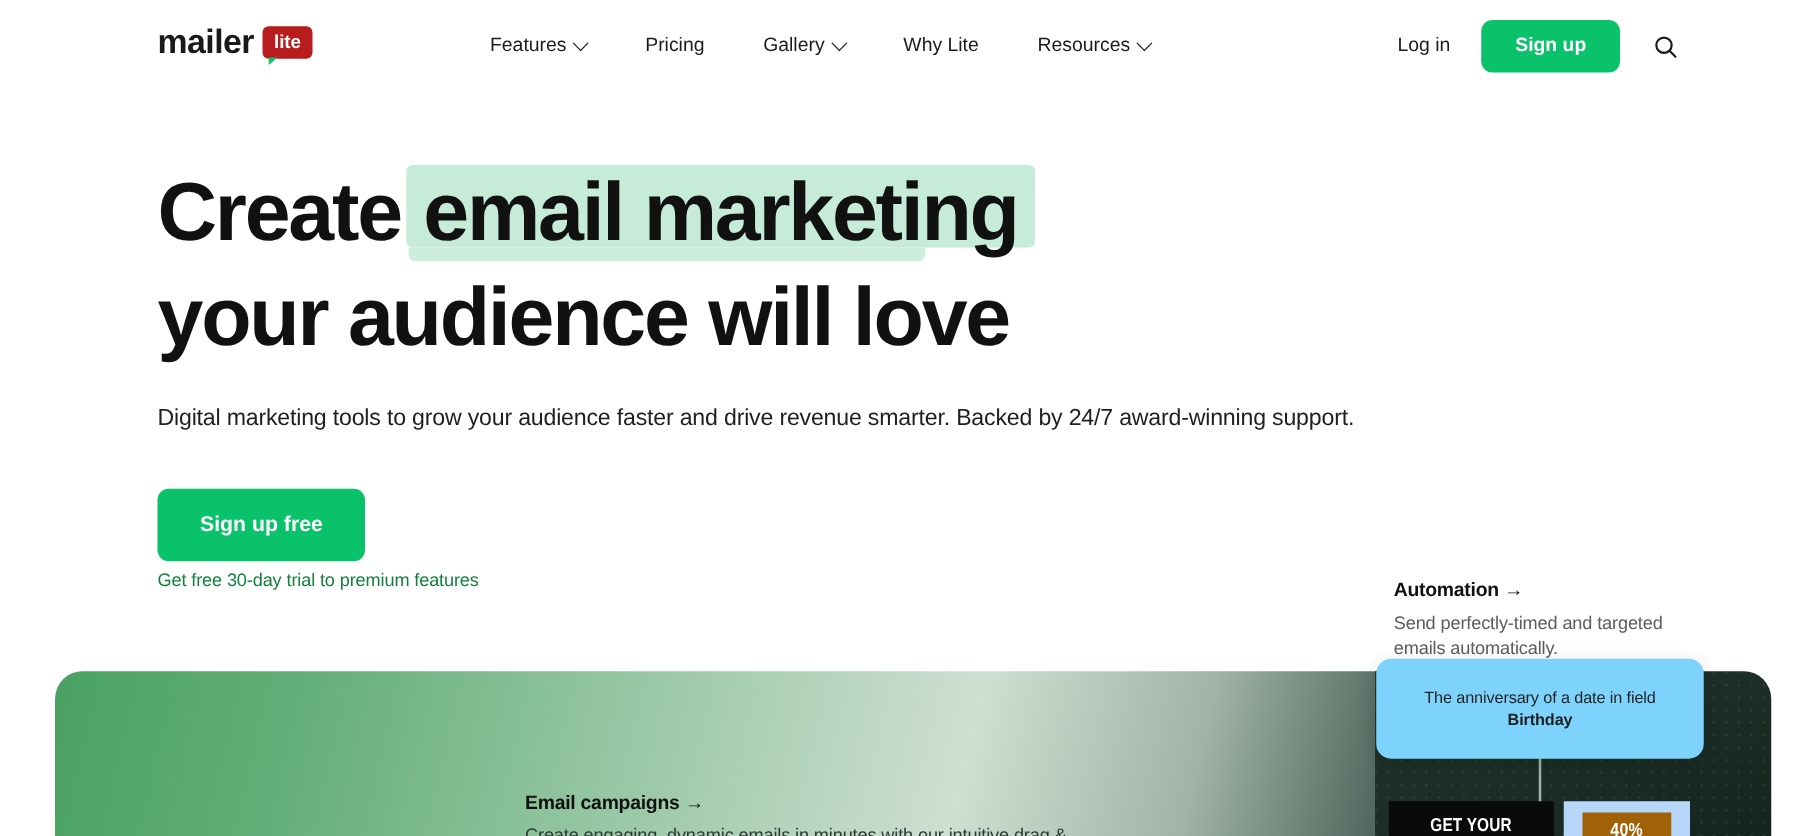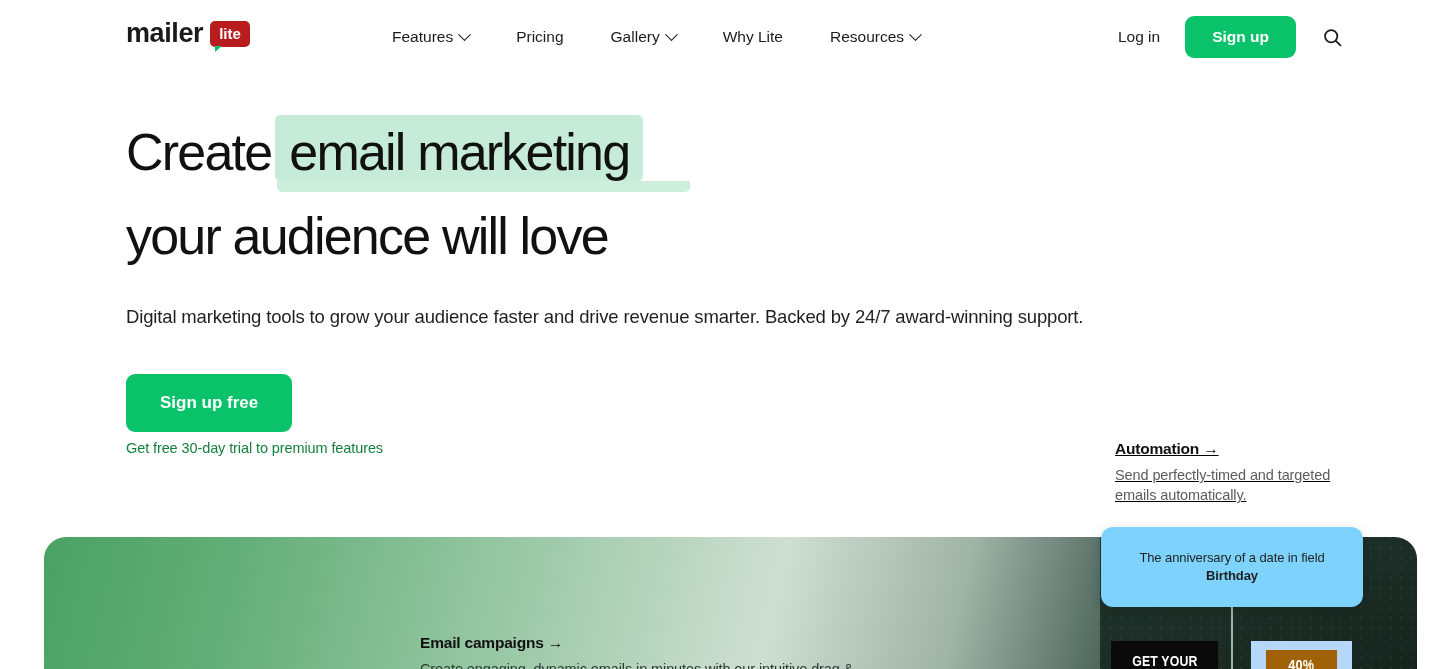--- a/index.html
+++ b/index.html
@@ -60,22 +60,22 @@
     white-space:nowrap; font-family:"Liberation Sans", sans-serif;
   }
   .search-btn {
     margin-left:24px; width:24px; height:24px; cursor:pointer;
     display:flex; align-items:center; justify-content:center; background:none; border:none;
   }
 
   
   .hero { position:absolute; left:126px; top:110px; width:1200px; }
   .headline {
-    font-size:52px; font-weight:400; line-height:80px;
-    color:#111111; letter-spacing:-1.8px;
+    font-size:66px; font-weight:700; line-height:80px;
+    color:#111111; letter-spacing:-1.8px;margin-top:17px;
   }
   .hl-line { display:block; white-space:nowrap; }
   .hl-mark {
     position:relative; display:inline-block;
     padding:2px 14px 4px 14px; margin-left:4px;
     color:#111111;
   }
   .hl-mark .mark-bg {
     position:absolute; left:0; top:5px; right:0; height:66px;
     background:#c6ecd9; border-radius:5px; z-index:0;
@@ -91,21 +91,21 @@
     color:#1f1f1f; letter-spacing:-0.15px; white-space:nowrap;
   }
   .cta-btn {
     margin-top:44px; background:#09c269; color:#fff;
     font-size:17px; font-weight:600; border:none; border-radius:9px;
     padding:19px 34px; cursor:pointer; font-family:"Liberation Sans", sans-serif;
   }
   .cta-note { margin-top:8px; font-size:14.5px; color:#15803d; letter-spacing:-0.1px; }
 
   
-  .automation { position:absolute; left:1115px; top:440px; width:260px;text-decoration:underline; }
+  .automation { position:absolute; left:1115px; top:464px; width:260px; }
   .automation-title {
     font-size:15.5px; font-weight:700; color:#111; letter-spacing:-0.2px;
     margin-bottom:7px;
   }
   .automation-desc { font-size:14.5px; line-height:20px; color:#5c5c5c; letter-spacing:-0.1px; }
 
   
   .panel-green {
     position:absolute; left:44px; top:537px; width:1065px; height:132px;
     border-radius:22px 0 0 0;
@@ -139,21 +139,21 @@
     position:absolute; left:1101px; top:527px; width:262px; height:80px;
     background:#7dd3fc; border-radius:12px; z-index:6;
     box-shadow:0 3px 14px rgba(0,0,0,.14);
     display:flex; align-items:center; justify-content:center;
     text-align:center; padding:0 18px;
   }
   .anniv-text { font-size:13px; line-height:18px; color:#1f1f1f; letter-spacing:-0.1px; }
   .anniv-text b { font-weight:700; }
 
   .promo-black {
-    position:absolute; left:1111px; top:641px; width:107px; height:28px;
+    position:absolute; left:1111px; top:641px; width:132px; height:28px;
     background:#0a0a0a; z-index:5;
     display:flex; align-items:center; justify-content:center;
   }
   .promo-black-text {
     color:#fff; font-size:15px; font-weight:700; letter-spacing:0.2px;
     transform:scaleX(.82); white-space:nowrap; padding-top:10px;
   }
   .promo-blue {
     position:absolute; left:1251px; top:641px; width:101px; height:28px;
     background:#b6d7f7; z-index:5;

